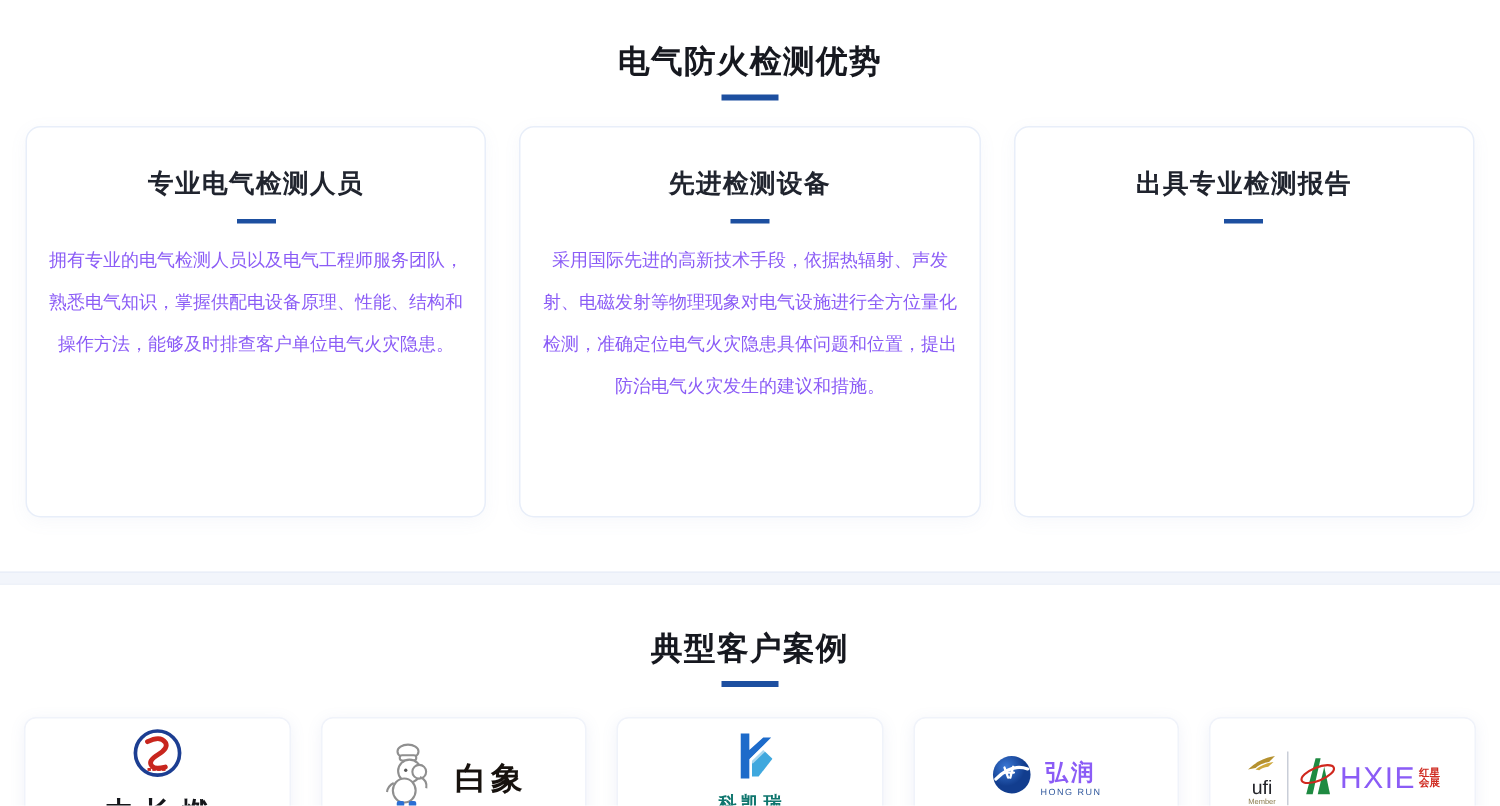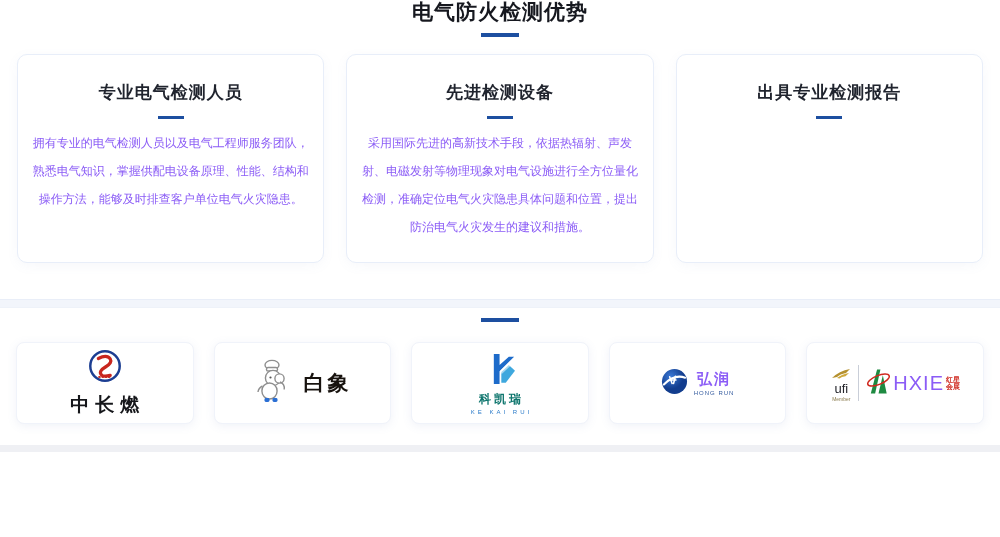--- a/index.html
+++ b/index.html
@@ -1,25 +1,25 @@
 <!DOCTYPE html>
 <html><head>
 <meta charset="utf-8">
 <style>
   * { margin:0; padding:0; box-sizing:border-box; }
   html,body { width:1000px; height:537px; background:#ffffff; overflow:hidden;
               font-family:"Liberation Sans","DejaVu Sans",sans-serif; }
 
-  .section-adv { }
+  .section-adv { padding-top:30px; }
   .sec-title { text-align:center; font-size:21px; line-height:23px; font-weight:bold;
                color:#16181f; letter-spacing:1px; }
   .sec-bar { width:38px; height:4px; background:#1d4fa0; margin:10px auto 0; }
 
   .adv-cards { display:flex; gap:22px; padding:0 17px; margin-top:17px; }
-  .adv-card { flex:1; height:209px; background:#fff; border:1px solid #e8eef9;
+  .adv-card { flex:1; height:261px; background:#fff; border:1px solid #e8eef9;
               border-radius:10px; box-shadow:0 3px 12px rgba(120,140,190,.06);
               padding-top:26px; }
   .adv-card-title { text-align:center; font-size:17px; font-weight:bold; color:#20242e;
                     letter-spacing:1px; }
   .adv-card-bar { width:26px; height:3px; background:#1d4fa0; margin:12px auto 10px; }
   .adv-card-body { font-size:12px; line-height:28px; color:#8b5cf6; text-align:center;
                    padding:0 12px; }
 
   .band-divider { margin-top:36px; height:9px; background:#f2f5fb;
                   border-top:1px solid #e9eef8; border-bottom:1px solid #eef2f9; }
@@ -77,20 +77,21 @@
     <div class="adv-card">
       <div class="adv-card-title">出具专业检测报告</div>
       <div class="adv-card-bar"></div>
     </div>
   </div>
 </div>
 
 <div class="band-divider"></div>
 
 <div class="section-cases">
+  <div class="sec-title sec-title-2">典型客户案例</div>
   <div class="sec-bar"></div>
 
   <div class="logo-cards">
 
     <div class="logo-card">
       <div class="logo-col">
         <span>
           <svg width="38" height="38" viewBox="0 0 40 40">
             <circle cx="20" cy="19" r="15.5" fill="#ffffff" stroke="#1c3e92" stroke-width="2.6"></circle>
             <path d="M13 11 q9 -4.5 12.5 0.5 q2.5 4 -5 8.5 q-7.5 4.5 -4.5 8 q2 2.8 9.5 0.8" fill="none" stroke="#c8261e" stroke-width="3.4" stroke-linecap="round"></path>

